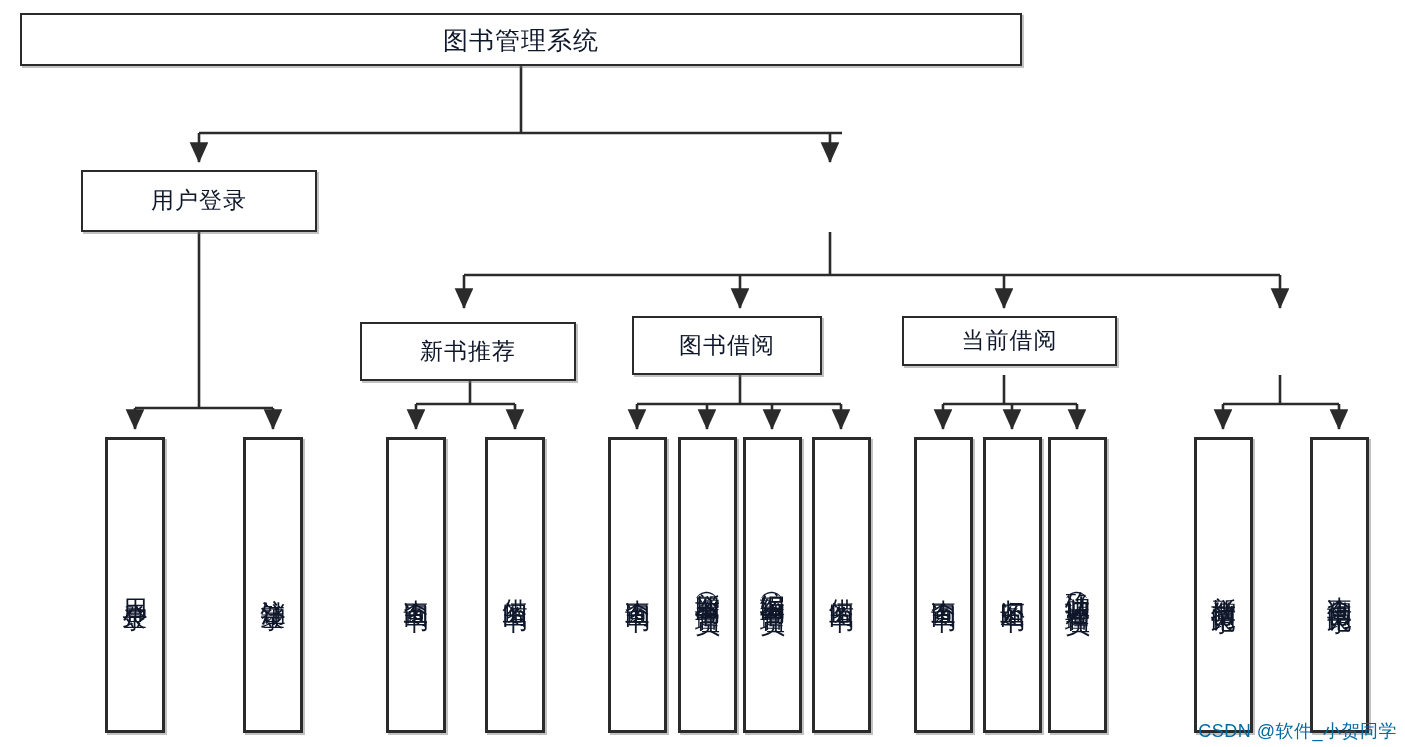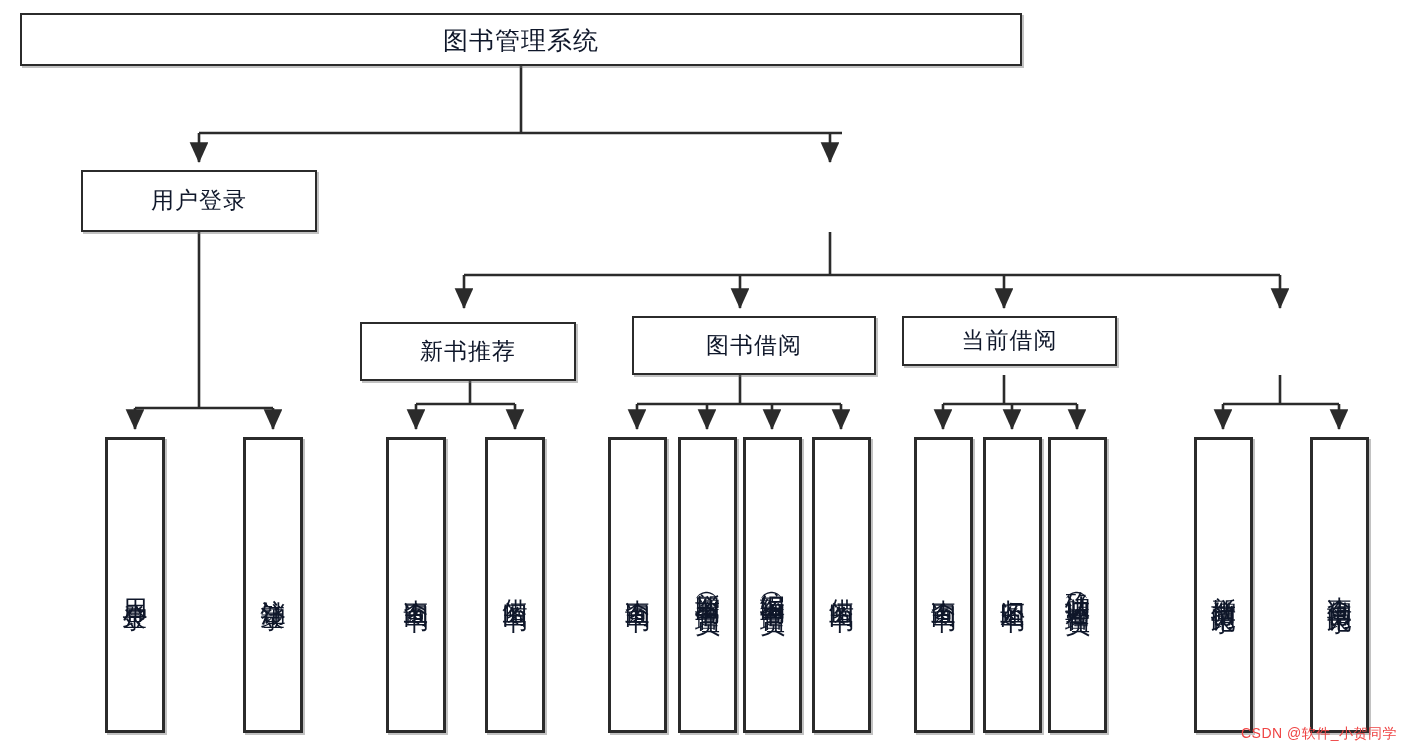--- a/index.html
+++ b/index.html
@@ -56,22 +56,22 @@
     writing-mode: vertical-rl;
     text-orientation: upright;
     letter-spacing: 3px;
     line-height: 1.0;
     white-space: nowrap;
   }
   #watermark {
     position: absolute;
     right: 8px;
     bottom: 4px;
-    font-size: 14px;
-    color: #ef4444;
+    font-size: 18px;
+    color: #0369a1;
     letter-spacing: 0.5px;
     z-index: 5;
     white-space: nowrap;
     pointer-events: none;
   }
 </style>
 </head>
 <body>
 
 <div id="canvas">
@@ -130,21 +130,21 @@
     <span class="label">图书管理系统</span>
   </div>
 
   <div class="node branch" id="node-l2-0" style="left: 81px; top: 170px; width: 236px; height: 62px;">
     <span class="label">用户登录</span>
   </div>
 
   <div class="node branch" id="node-l3-0" style="left: 360px; top: 316px; width: 216px; height: 59px; margin-top: 6px;">
     <span class="label">新书推荐</span>
   </div>
-  <div class="node branch" id="node-l3-1" style="left: 632px; top: 316px; width: 244px; height: 59px;">
+  <div class="node branch" id="node-l3-1" style="left: 632px; top: 316px; width: 190px; height: 59px;">
     <span class="label">图书借阅</span>
   </div>
   <div class="node branch" id="node-l3-2" style="left: 902px; top: 316px; width: 215px; height: 50px;">
     <span class="label">当前借阅</span>
   </div>
 
   <div class="node leaf" id="node-leaf-0" style="left: 105px; top: 437px; width: 60px; height: 296px;">
       <span class="label">用户登录</span>
     </div>
   <div class="node leaf" id="node-leaf-1" style="left: 243px; top: 437px; width: 60px; height: 296px;">

